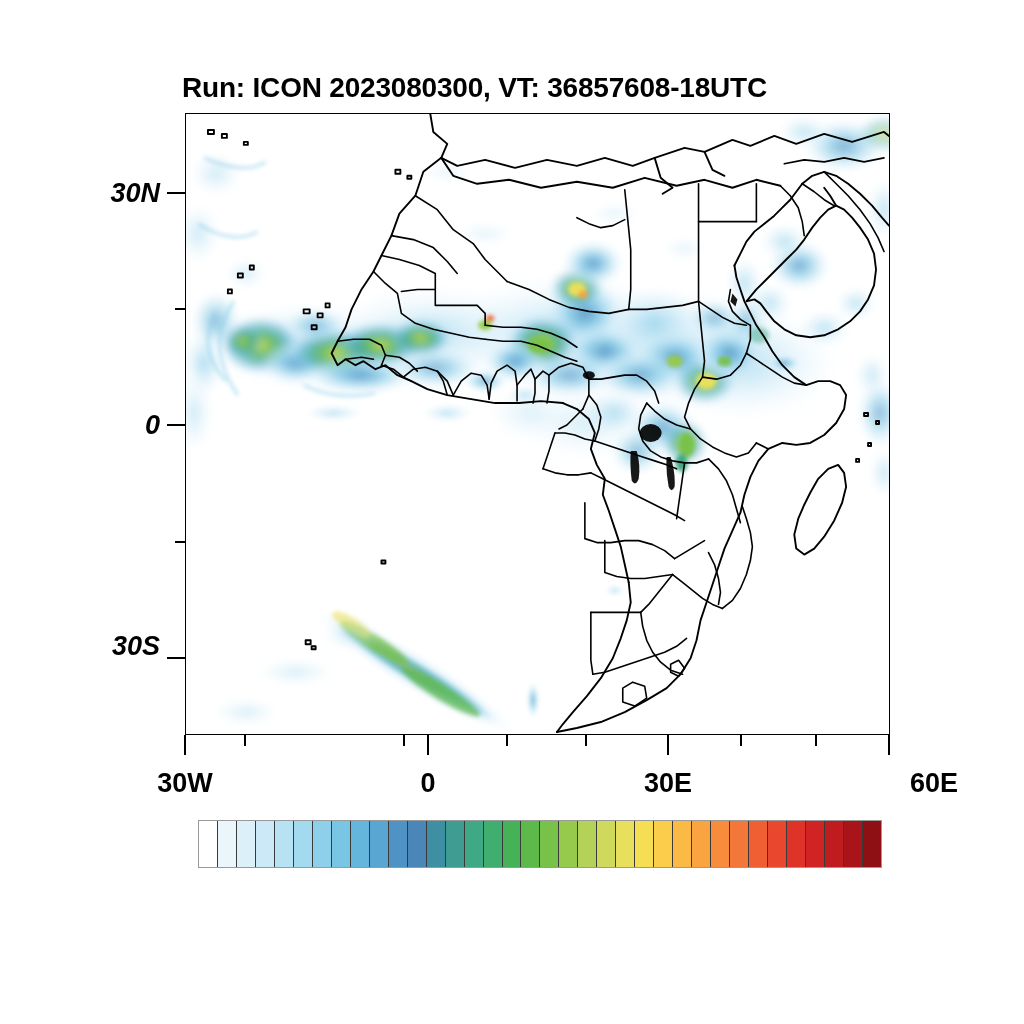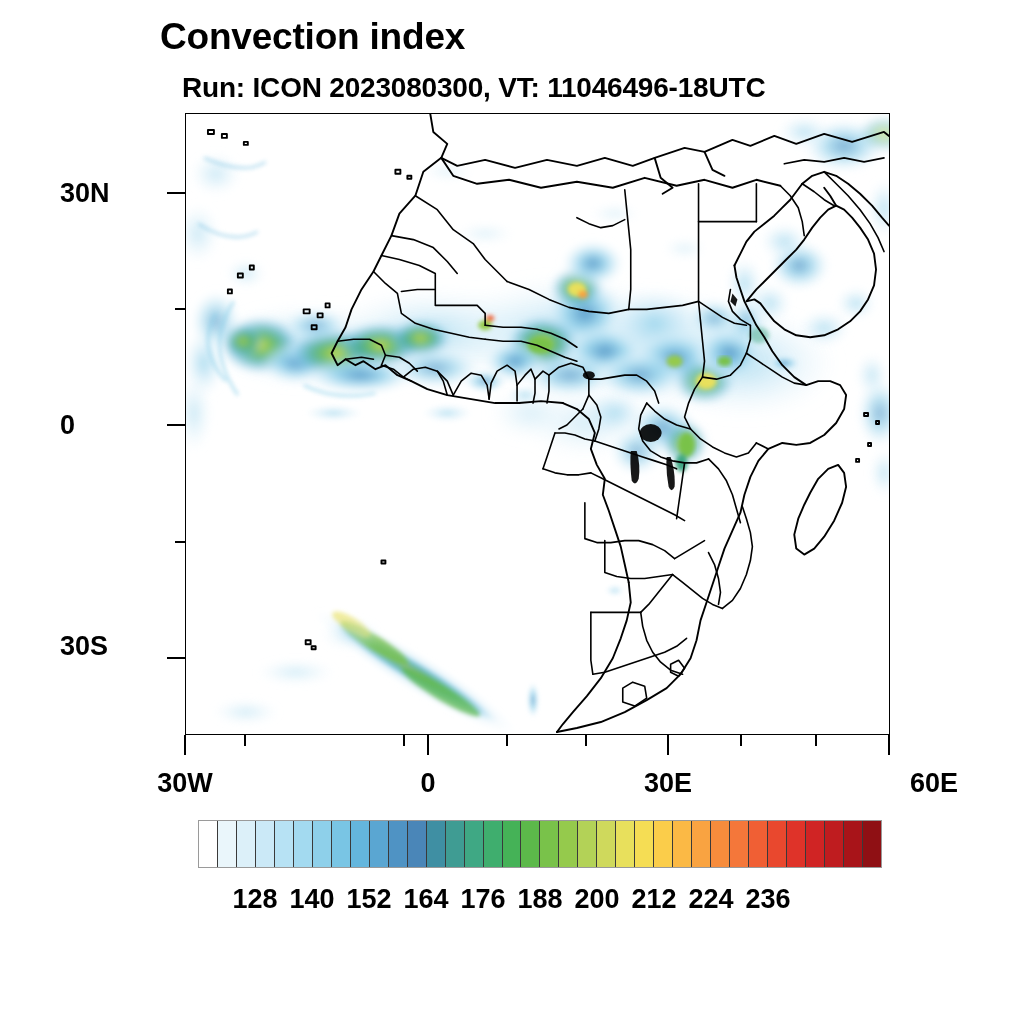--- a/index.html
+++ b/index.html
@@ -10,40 +10,39 @@
   .title{position:absolute;left:160px;top:16px;font-size:37px;font-weight:bold;
          letter-spacing:-.2px;white-space:nowrap;}
   .subtitle{position:absolute;left:182px;top:72px;font-size:28px;font-weight:bold;
             letter-spacing:-.2px;white-space:nowrap;}
 
   .plotbox{position:absolute;left:185px;top:113px;width:705px;height:622px;
            border:1.6px solid #000;box-sizing:border-box;background:#fff;overflow:hidden;}
   .plotbox svg{display:block;width:100%;height:100%;}
 
   .ticklabel{position:absolute;font-size:27px;font-weight:bold;white-space:nowrap;}
-  .ylab{}
+  .ylab{text-align:right;font-style:italic;}
   .xlab{text-align:center;}
 
   .tick{position:absolute;background:#000;}
 
   .cbar{position:absolute;left:198px;top:820px;width:684px;height:48px;
         border:1px solid #9a9a9a;box-sizing:border-box;display:flex;}
   .cbar .band{flex:1 1 0;height:100%;border-right:1px solid #3a3a3a;box-sizing:border-box;}
   .cbar .band:last-child{border-right:none;}
   .cblabels{position:absolute;left:198px;top:884px;width:684px;height:36px;}
   .cblabels span{position:absolute;font-size:27px;font-weight:bold;
                  transform:translateX(-50%);white-space:nowrap;}
 </style>
 </head>
 <body>
 
 <div id="root">
 
-  <div class="title">Convection index</div>
-  <div class="subtitle">Run: ICON 2023080300,  VT: 11046496-18UTC</div>
+  <div class="subtitle">Run: ICON 2023080300,  VT: 36857608-18UTC</div>
 
   <div class="plotbox">
     <svg viewBox="0 0 705 622" preserveAspectRatio="none">
       <defs>
 
         <radialGradient id="gBlue" cx="50%" cy="50%" r="50%">
           <stop offset="0%" stop-color="#4f93c4" stop-opacity="0.95"></stop>
           <stop offset="45%" stop-color="#8ed0ea" stop-opacity="0.8"></stop>
           <stop offset="75%" stop-color="#cbe9f7" stop-opacity="0.55"></stop>
           <stop offset="100%" stop-color="#eaf6fb" stop-opacity="0"></stop>
@@ -464,26 +463,14 @@
       <div class="band" style="background: rgb(247, 140, 60);"></div>
       <div class="band" style="background: rgb(244, 119, 58);"></div>
       <div class="band" style="background: rgb(240, 95, 52);"></div>
       <div class="band" style="background: rgb(233, 72, 46);"></div>
       <div class="band" style="background: rgb(223, 51, 41);"></div>
       <div class="band" style="background: rgb(208, 36, 36);"></div>
       <div class="band" style="background: rgb(191, 28, 31);"></div>
       <div class="band" style="background: rgb(168, 20, 25);"></div>
       <div class="band" style="background: rgb(143, 16, 20);"></div>
     </div>
-  <div class="cblabels" id="colorbar-labels">
-      <span style="left: 57px;">128</span>
-      <span style="left: 114px;">140</span>
-      <span style="left: 171px;">152</span>
-      <span style="left: 228px;">164</span>
-      <span style="left: 285px;">176</span>
-      <span style="left: 342px;">188</span>
-      <span style="left: 399px;">200</span>
-      <span style="left: 456px;">212</span>
-      <span style="left: 513px;">224</span>
-      <span style="left: 570px;">236</span>
-    </div>
 
 </div>
 
 </body></html>

